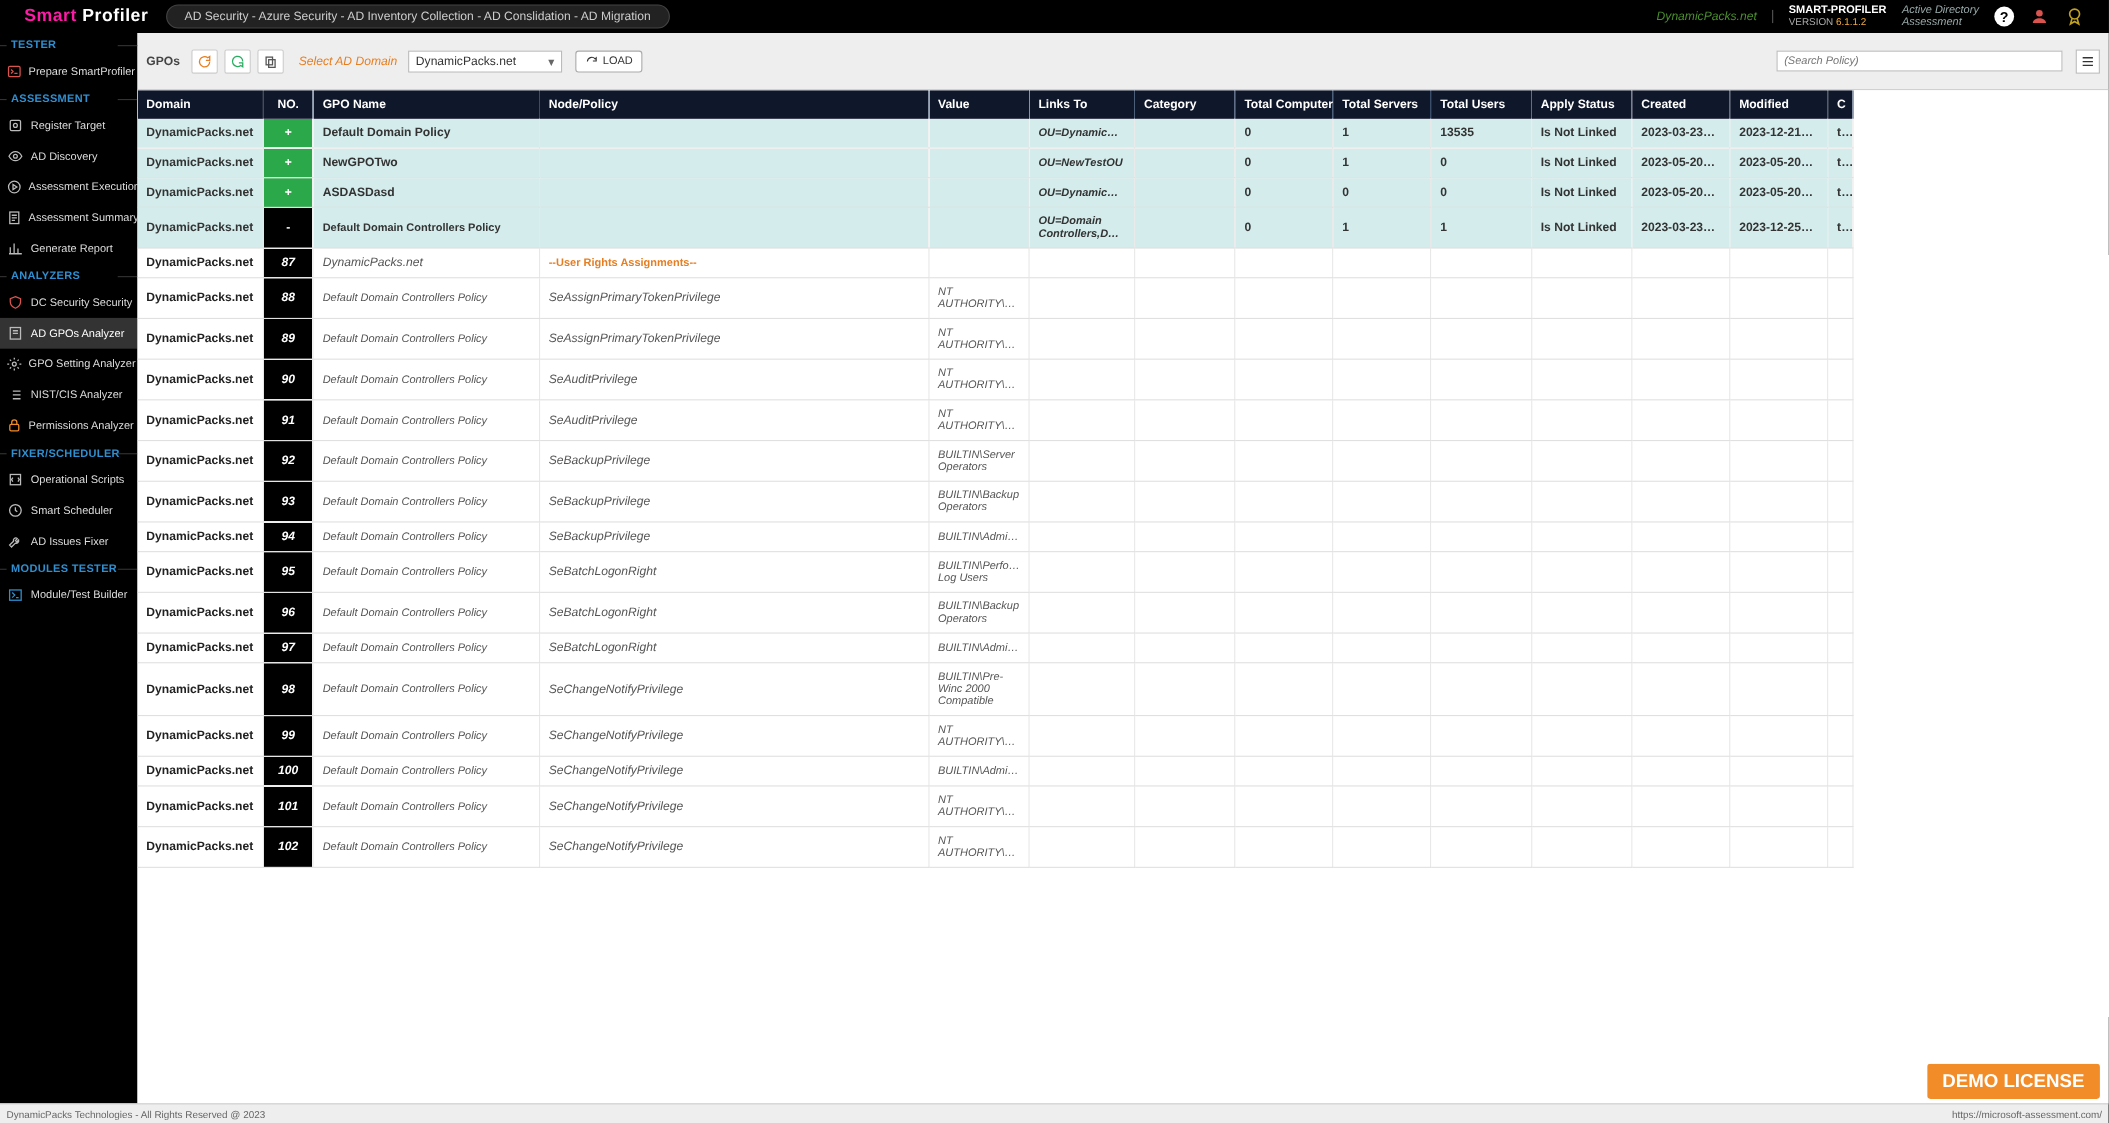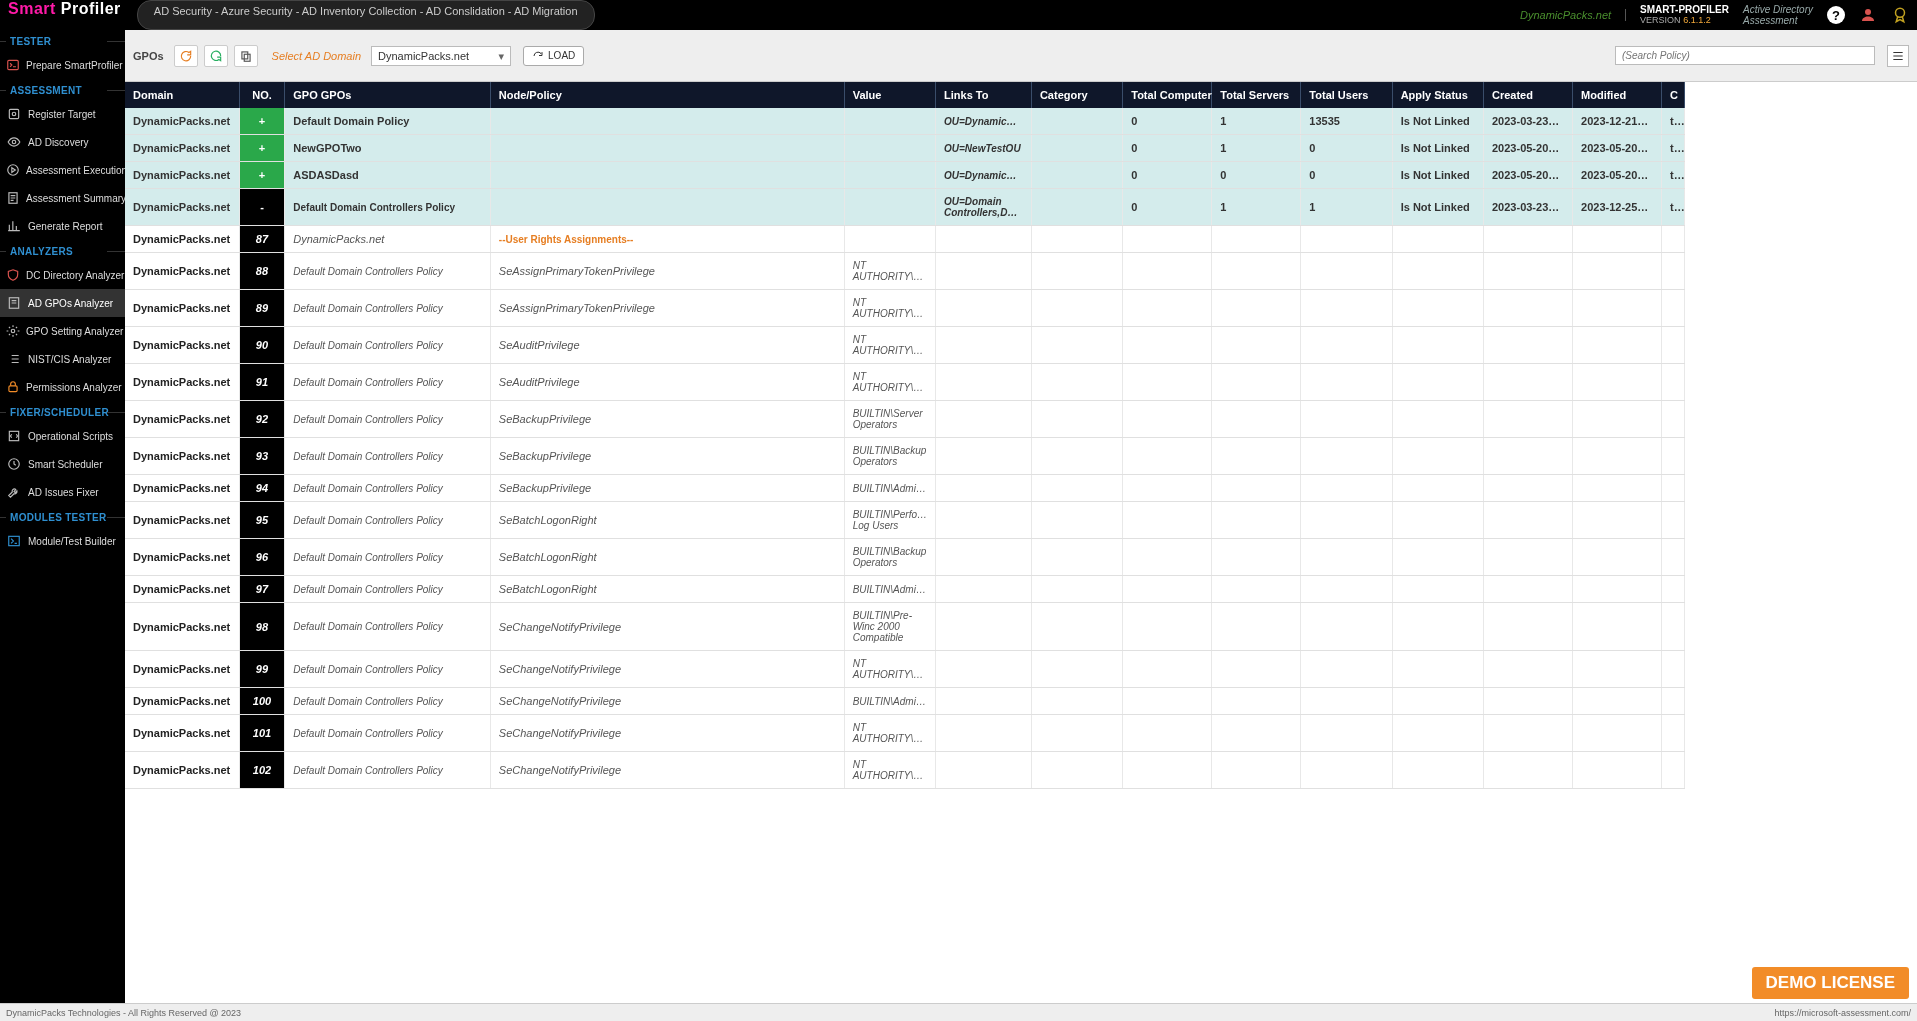--- a/index.html
+++ b/index.html
@@ -1,20 +1,20 @@
 <!DOCTYPE html>
 <html><head>
 <meta charset="utf-8">
 <style>
 * { margin: 0; padding: 0; box-sizing: border-box; font-family: "Segoe UI", Arial, sans-serif; }
 html, body { height: 100%; overflow: hidden; background: #000; color: #333; font-size: 12px; }
 body { display: flex; flex-direction: column; }
 
 
-.topbar { height: 30px; background: #000; display: flex; color: #bbb; padding: 0 8px; }
+.topbar { height: 30px; background: #000; display: flex; align-items: center; color: #bbb; padding: 0 22px; }
 .brand { font-weight: 700; font-size: 16px; letter-spacing: .5px; white-space: nowrap; }
 .brand .pink { color: #ff1aa8; }
 .brand .white { color: #fff; }
 .breadcrumb-wrap { margin-left: 16px; background: #222; border: 1px solid #444; border-radius: 14px; padding: 4px 16px; color: #ccc; font-size: 11px; white-space: nowrap; }
 .top-right { margin-left: auto; display: flex; align-items: center; gap: 14px; }
 .dp-link { color: #4a8f2e; font-style: italic; font-size: 11px; border-right: 1px solid #555; padding-right: 14px; }
 .product-info { display: flex; flex-direction: column; line-height: 11px; color: #aaa; font-size: 9px; }
 .product-info .name { color: #fff; font-weight: 600; font-size: 10px; }
 .product-info .ver { color: #f2a93b; }
 .product-right { color: #9aa; font-style: italic; font-size: 10px; display:flex; flex-direction:column; line-height:11px;}
@@ -181,21 +181,21 @@
         </span>
         <span>Generate Report</span>
       </div>
       <div class="sb-group-hdr">ANALYZERS</div>
       <div class="sb-item red">
         <span class="ic">
           <svg width="14" height="14" viewBox="0 0 24 24">
             <path d="M12 3l8 3v5c0 5-3 8-8 10-5-2-8-5-8-10V6l8-3z"></path>
           </svg>
         </span>
-        <span>DC Directory Analyzer</span>
+        <span>DC Security Security</span>
       </div>
       <div class="sb-item active">
         <span class="ic">
           <svg width="14" height="14" viewBox="0 0 24 24">
             <rect x="4" y="3" width="16" height="18"></rect>
             <path d="M8 8h8M8 12h8"></path>
           </svg>
         </span>
         <span>AD GPOs Analyzer</span>
       </div>
@@ -300,21 +300,21 @@
           </svg>
         </div>
     </div>
 
     <div class="table-wrap">
       <table>
         <thead>
             <tr id="thead-row">
               <th class="c-domain">Domain</th>
               <th class="c-no">NO.</th>
-              <th class="c-gpo">GPO GPOs</th>
+              <th class="c-gpo">GPO Name</th>
               <th class="c-node">Node/Policy</th>
               <th class="c-value">Value</th>
               <th class="c-links">Links To</th>
               <th class="c-cat">Category</th>
               <th class="c-comp">Total Computers</th>
               <th class="c-srv">Total Servers</th>
               <th class="c-users">Total Users</th>
               <th class="c-apply">Apply Status</th>
               <th class="c-created">Created</th>
               <th class="c-mod">Modified</th>

